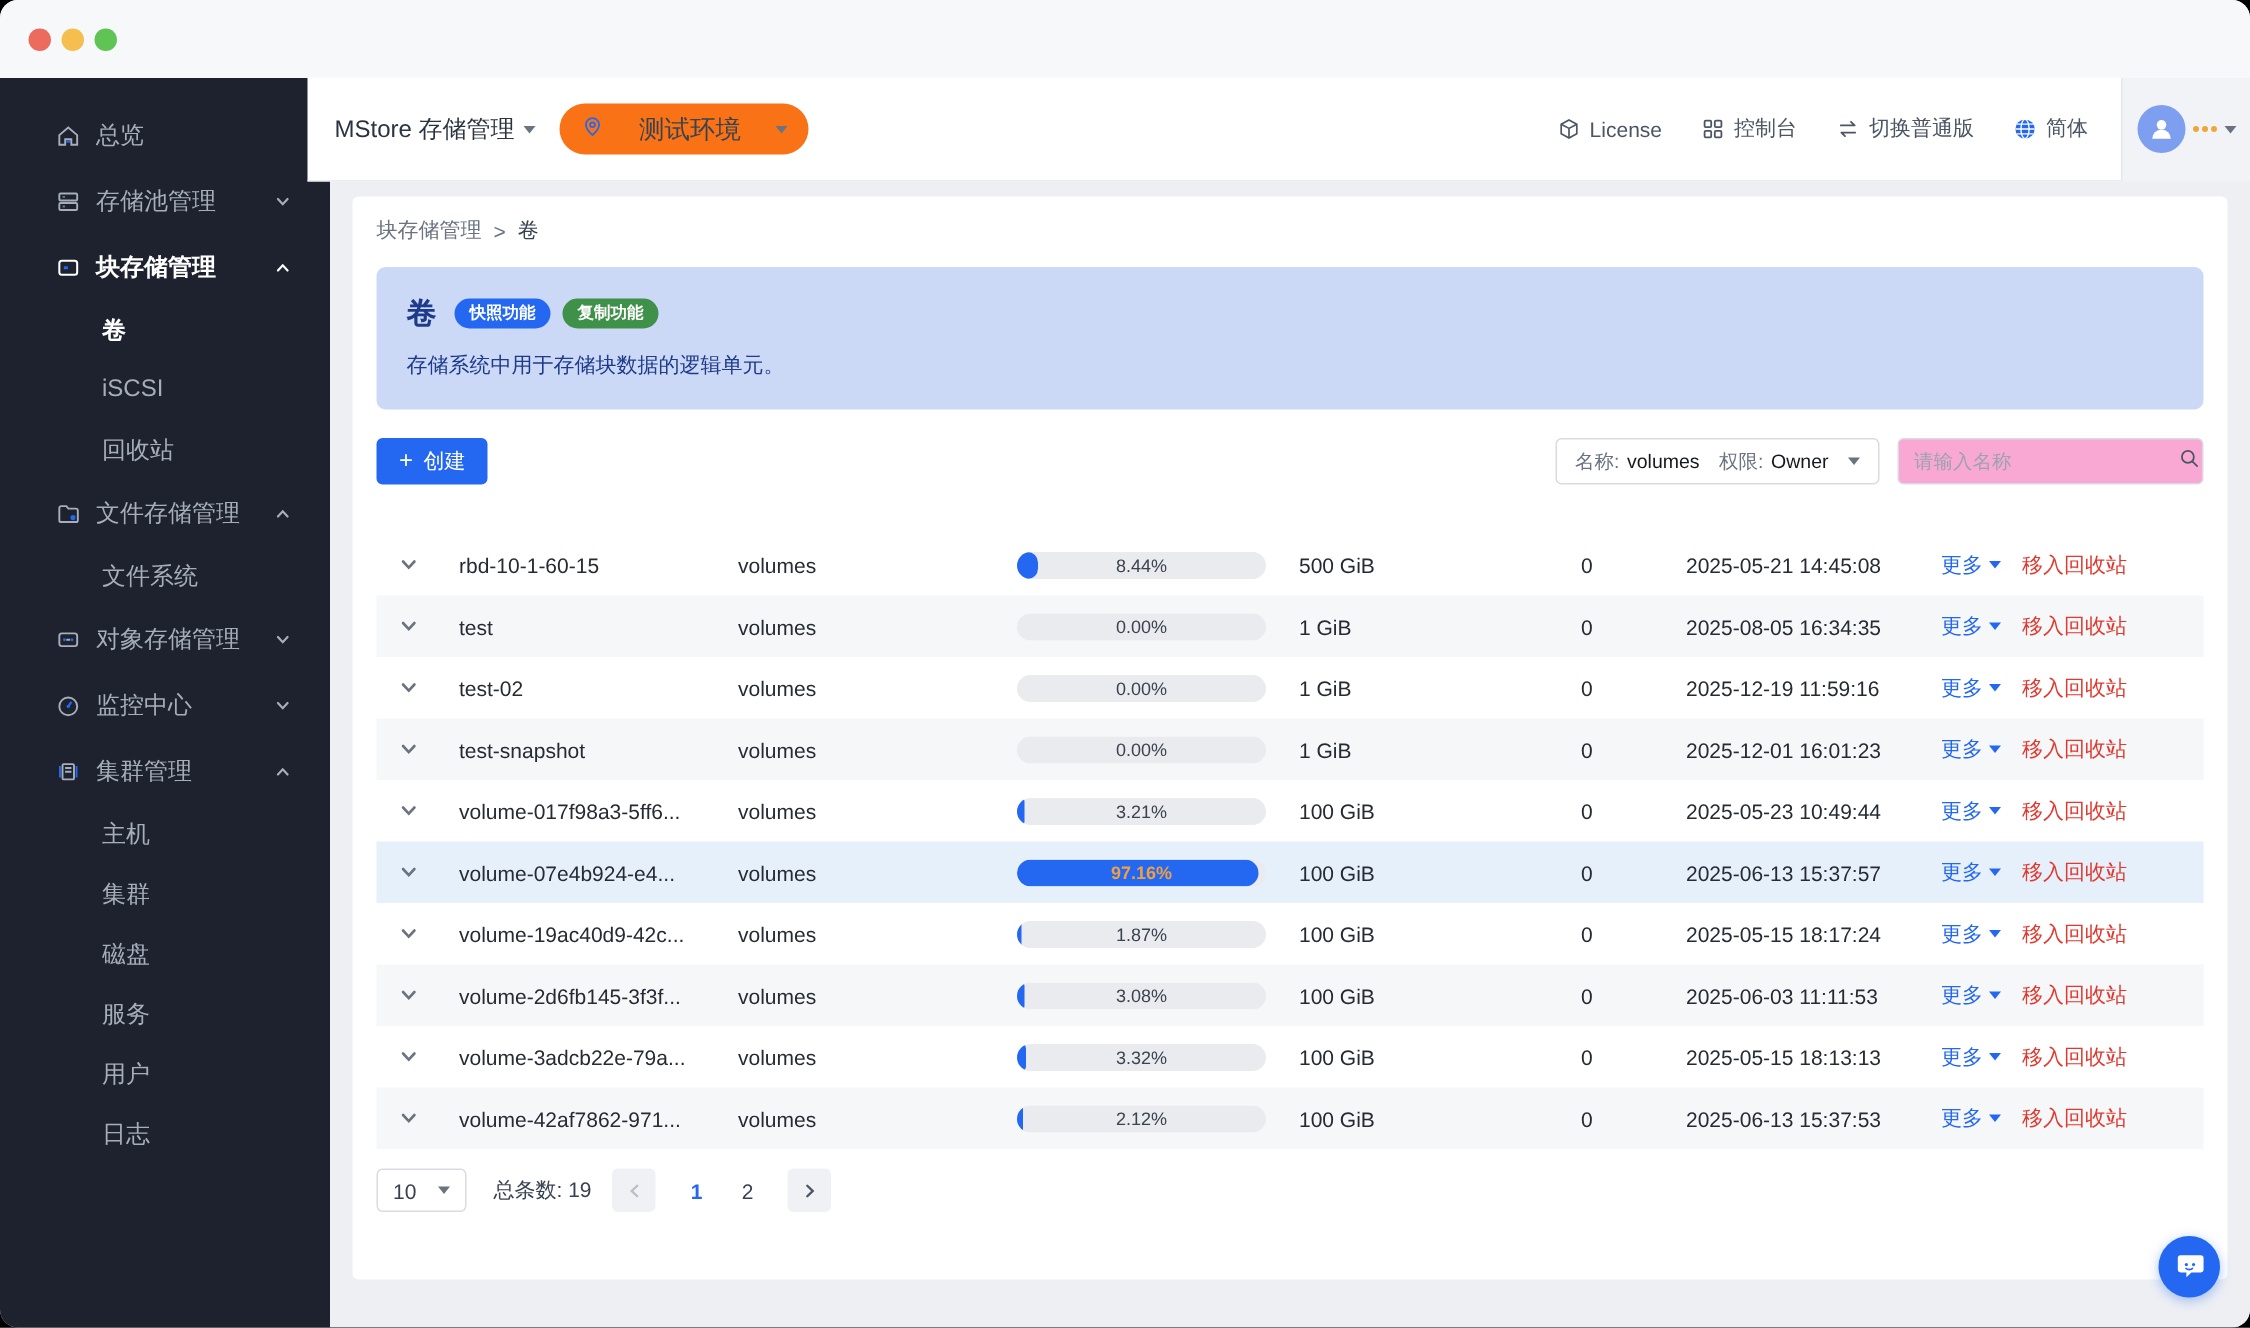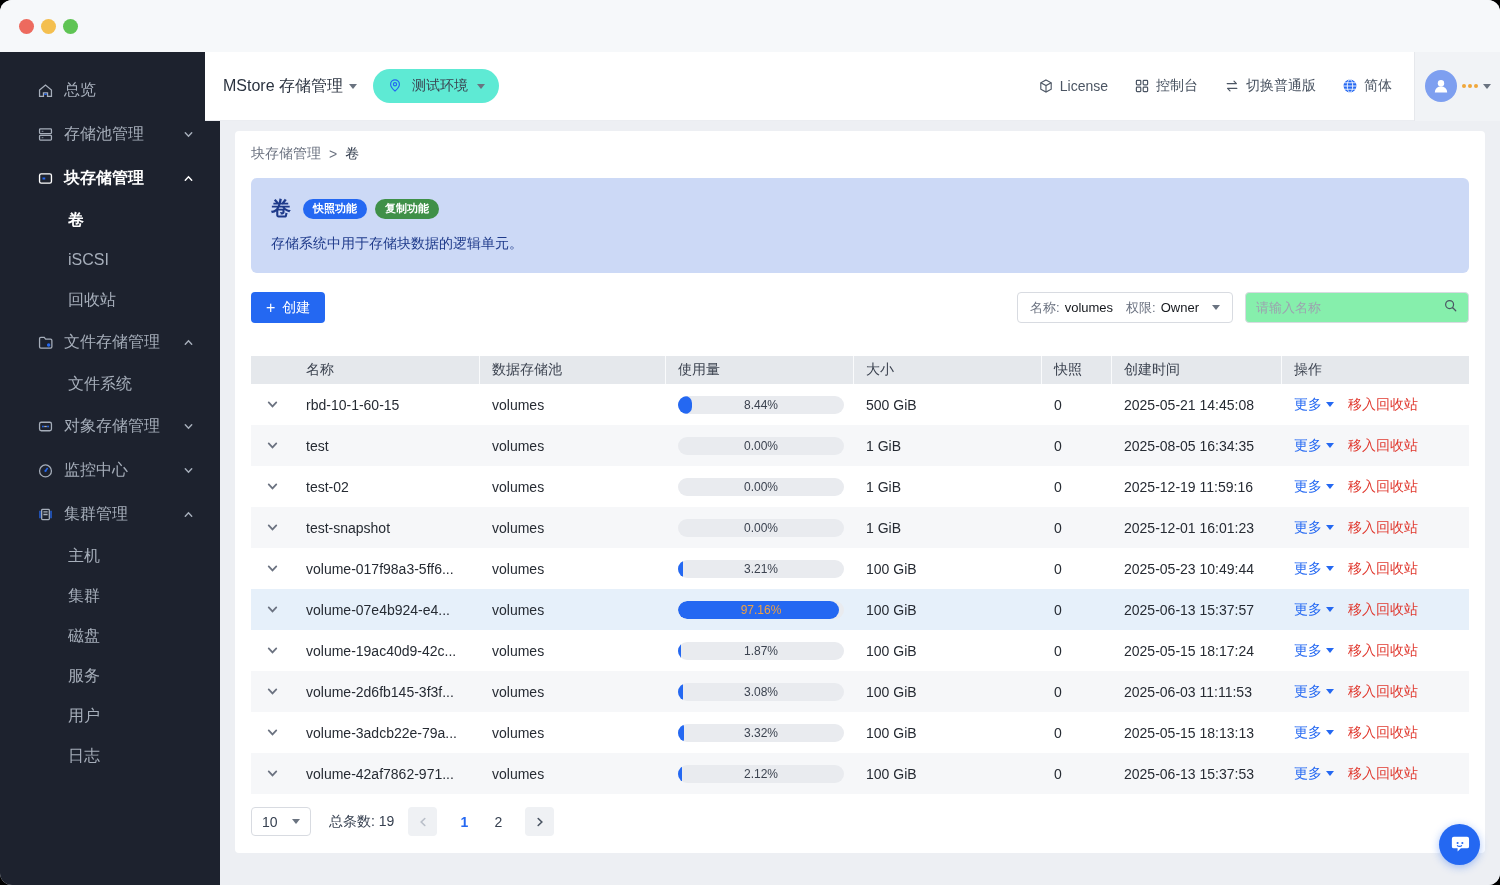--- a/index.html
+++ b/index.html
@@ -20,21 +20,21 @@
   .side-item .s-icon { width:18px; height:18px; margin-right:10px; display:inline-flex; align-items:center; justify-content:center; flex:0 0 18px; }
   .side-item .s-icon svg { width:17px; height:17px; }
   .side-item .chev { position:absolute; right:26px; display:inline-flex; }
   .side-item .chev svg { width:11px; height:11px; }
   .side-item.active { color:#ffffff; font-weight:bold; }
 
   
   .header { position:absolute; top:52px; left:205px; right:0; height:69px; background:#ffffff; border-bottom:1px solid #ebedf1; display:flex; align-items:center; }
   .app-title { margin-left:18px; font-size:16px; color:#2b3340; display:flex; align-items:center; gap:6px; }
   .caret { display:inline-block; width:0; height:0; border-left:4.5px solid transparent; border-right:4.5px solid transparent; border-top:5.5px solid #6a7380; }
-  .env-pill { margin-left:16px; height:34px; background:#5eead4; border-radius:17px; display:flex; align-items:center; padding:0 14px; gap:9px; font-size:14px; color:#3a4250; cursor:pointer; }
+  .env-pill { margin-left:16px; height:34px; background:#f97316; border-radius:17px; display:flex; align-items:center; padding:0 14px; gap:23px; font-size:17px; color:#3a4250; cursor:pointer; }
   .env-pill svg { width:16px; height:16px; }
   .header-right { margin-left:auto; display:flex; align-items:center; gap:26px; font-size:14px; color:#4b5563; }
   .hlink { display:flex; align-items:center; gap:6px; cursor:pointer; }
   .hlink svg { width:16px; height:16px; }
   .user-panel { width:86px; height:69px; background:#f1f3f6; border-left:1px solid #e6e8ec; margin-left:22px; display:flex; align-items:center; justify-content:center; gap:5px; cursor:pointer; }
   .avatar { width:32px; height:32px; border-radius:50%; background:#7e9ff0; display:flex; align-items:center; justify-content:center; }
   .avatar svg { width:20px; height:20px; }
   .dots { display:flex; gap:2px; }
   .dots i { width:4px; height:4px; border-radius:50%; background:#f0a73a; }
 
@@ -51,42 +51,42 @@
   .badge { height:20px; border-radius:10px; color:#fff; font-size:11px; font-weight:bold; display:inline-flex; align-items:center; padding:0 10px; }
   .banner-desc { margin-top:13px; font-size:14px; color:#1e3a8a; }
 
   .toolbar { margin-top:19px; display:flex; align-items:center; }
   .create-btn { background:#2468f2; color:#fff; font-size:14px; border:none; border-radius:4px; height:31px; padding:0 15px; display:flex; align-items:center; gap:7px; cursor:pointer; }
   .create-btn .plus { font-size:16px; line-height:1; }
   .toolbar-right { margin-left:auto; display:flex; gap:12px; }
   .filter-box { height:31px; border:1px solid #d8dbe1; border-radius:4px; display:flex; align-items:center; padding:0 12px; gap:5px; font-size:13px; cursor:pointer; background:#fff; }
   .filter-box .lab { color:#6b7280; } .filter-box .val { color:#15181d; }
   .filter-box .caret { margin-left:8px; }
-  .search-box { width:224px; height:31px; border:1px solid #d8dbe1; border-radius:4px; display:flex; align-items:center; padding:0 10px; background:#86efac; }
+  .search-box { width:204px; height:31px; border:1px solid #d8dbe1; border-radius:4px; display:flex; align-items:center; padding:0 10px; background:#f9a8d4; }
   .search-box input { border:none; outline:none; flex:1; font-size:13px; color:#374151; font-family:inherit; background:transparent; }
   .search-box input::placeholder { color:#9ca3af; }
   .search-box svg { width:15px; height:15px; }
 
   
   .table { margin-top:33px; width:1218px; font-size:14px; }
   .tgrid { display:grid; grid-template-columns:43px 186px 186px 188px 188px 70px 170px auto; align-items:center; }
   .thead { background:#e5e8ec; height:28px; color:#3c4350; }
   .thead .th { padding-left:12px; border-right:1px solid #fafbfc; height:28px; display:flex; align-items:center; }
   .thead .th.first { border-right:none; padding:0; }
   .thead .th.last { border-right:none; }
   .trow { height:41px; color:#262b33; }
   .trow:nth-child(even) { background:#f6f7f9; }
   .trow.highlight { background:#e6f0fa; }
   .td { padding-left:12px; overflow:hidden; white-space:nowrap; }
   .td.expand { padding:0; display:flex; justify-content:center; cursor:pointer; }
   .td.expand svg { width:13px; height:13px; }
   .usage-bar { position:relative; width:166px; height:18px; border-radius:9px; background:#e9ebef; overflow:hidden; }
   .usage-fill { position:absolute; left:0; top:0; bottom:0; background:#2468f2; border-radius:9px; }
   .usage-label { position:absolute; inset:0; display:flex; align-items:center; justify-content:center; font-size:12px; color:#3c4350; }
-  .trow.highlight .usage-label { color:#f0a040; font-weight:normal; }
+  .trow.highlight .usage-label { color:#f0a040; font-weight:bold; }
   .actions { display:flex; align-items:center; gap:14px; }
   .more-link { color:#2468f2; cursor:pointer; display:flex; align-items:center; gap:4px; }
   .more-link .caret { border-top-color:#2468f2; }
   .recycle-link { color:#e0392f; cursor:pointer; }
 
   
   .pagination { margin-top:13px; display:flex; align-items:center; gap:14px; font-size:14px; color:#374151; }
   .page-size { width:60px; height:29px; border:1px solid #d8dbe1; border-radius:4px; display:flex; align-items:center; padding:0 10px; cursor:pointer; background:#fff; }
   .page-size .caret { margin-left:auto; }
   .total-label { margin-left:4px; }
@@ -347,30 +347,20 @@
             <input type="text" placeholder="请输入名称" style="">
             <span id="search-icon"><svg viewBox="0 0 20 20" fill="none" stroke="#4b5563" stroke-width="1.6" stroke-linecap="round">
                   <circle cx="8.8" cy="8.8" r="5.3"></circle>
                   <path d="m13 13 4 4"></path>
                 </svg></span>
           </div>
         </div>
       </div>
 
       <div class="table">
-        <div class="tgrid thead" id="table-head">
-            <div class="th first"></div>
-            <div class="th">名称</div>
-            <div class="th">数据存储池</div>
-            <div class="th">使用量</div>
-            <div class="th">大小</div>
-            <div class="th">快照</div>
-            <div class="th">创建时间</div>
-            <div class="th last">操作</div>
-          </div>
         <div id="table-body">
             <div class="tgrid trow">
               <div class="td expand">
                 <span style="display:inline-flex;color:#6b7280;">
                   <svg viewBox="0 0 12 12" fill="none" stroke="currentColor" stroke-width="1.6" stroke-linecap="round">
                     <path d="M2.5 4 6 7.8 9.5 4"></path>
                   </svg>
                 </span>
               </div>
               <div class="td">rbd-10-1-60-15</div>

